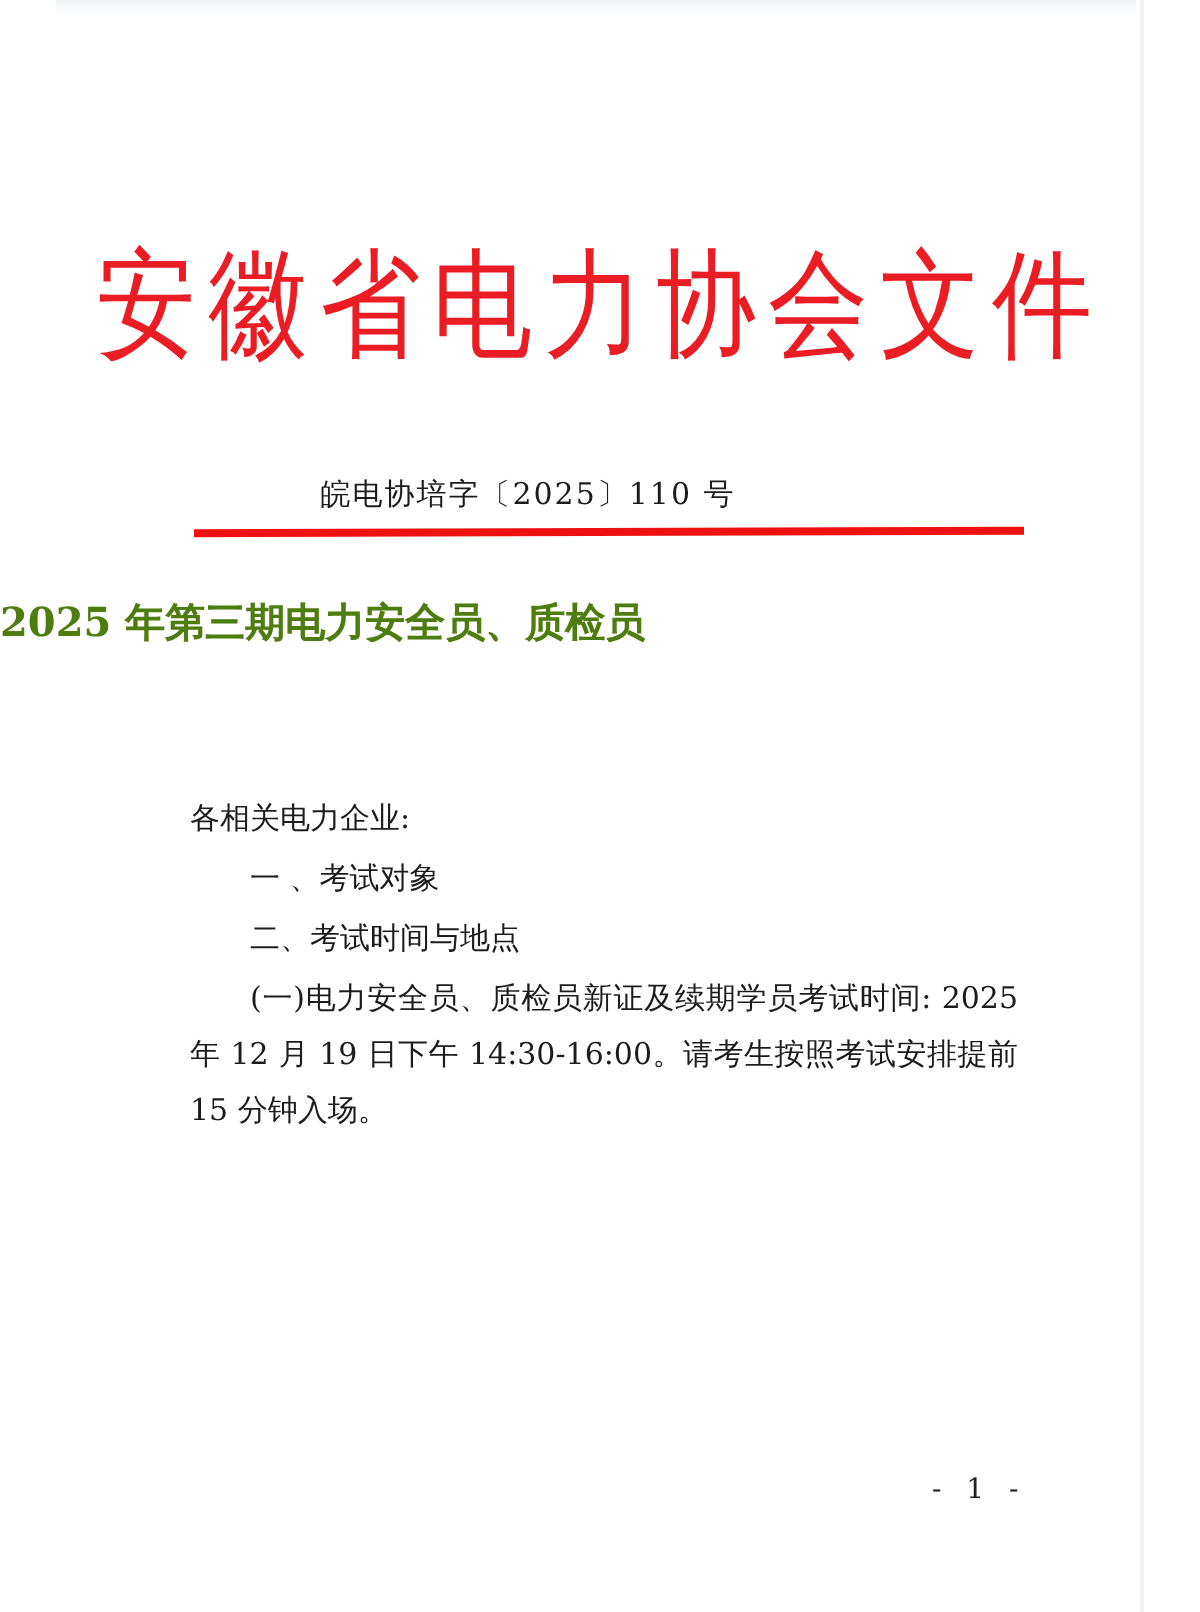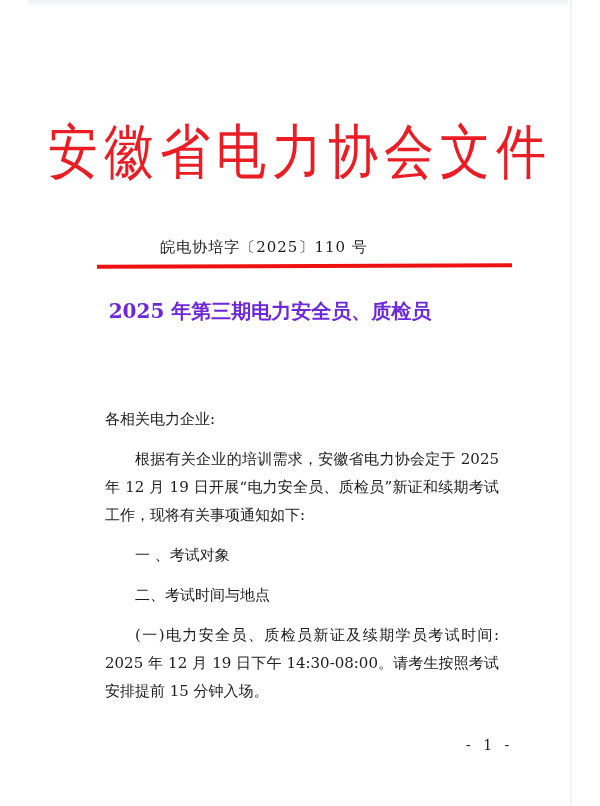--- a/index.html
+++ b/index.html
@@ -63,37 +63,36 @@
       width: 415px;
       height: 4px;
       background: #ee1111;
       transform: rotate(-0.18deg);
     }
     .title {
       position: absolute;
       left: 0;
       top: 296px;
       width: 540px;
-      text-align: center;
       font-size: 20px;
       font-weight: bold;
       line-height: 30px;
-      color: #6d28d9;
+      color: #4d7c0f;
     }
     .body-text {
       position: absolute;
       left: 93px;
       top: 393px;
       width: 418px;
       font-size: 15px;
       line-height: 28px;
       color: #1c1c1c;
     }
     .body-text p {
-      margin: 12px;
+      margin: 2px;
       text-align: justify;
     }
     .indent {
       text-indent: 30px;
     }
     .section-head {
       text-indent: 30px;
       font-weight: normal;
     }
     .page-number {
@@ -116,19 +115,18 @@
 <div class="doc-number">皖电协培字〔2025〕110 号</div>
 
 <div class="red-rule"></div>
 
 <div class="title">
   <div>2025 年第三期电力安全员、质检员</div>
 </div>
 
 <div class="body-text">
   <p>各相关电力企业:</p>
-  <p class="indent">根据有关企业的培训需求，安徽省电力协会定于 2025 年 12 月 19 日开展“电力安全员、质检员”新证和续期考试工作，现将有关事项通知如下:</p>
   <p class="section-head">一 、考试对象</p>
   <p class="section-head">二、考试时间与地点</p>
-  <p class="indent">(一)电力安全员、质检员新证及续期学员考试时间: 2025 年 12 月 19 日下午 14:30-08:00。请考生按照考试安排提前 15 分钟入场。</p>
+  <p class="indent">(一)电力安全员、质检员新证及续期学员考试时间: 2025 年 12 月 19 日下午 14:30-16:00。请考生按照考试安排提前 15 分钟入场。</p>
 </div>
 
 <div class="page-number">- 1 -</div>
 
 </body></html>

